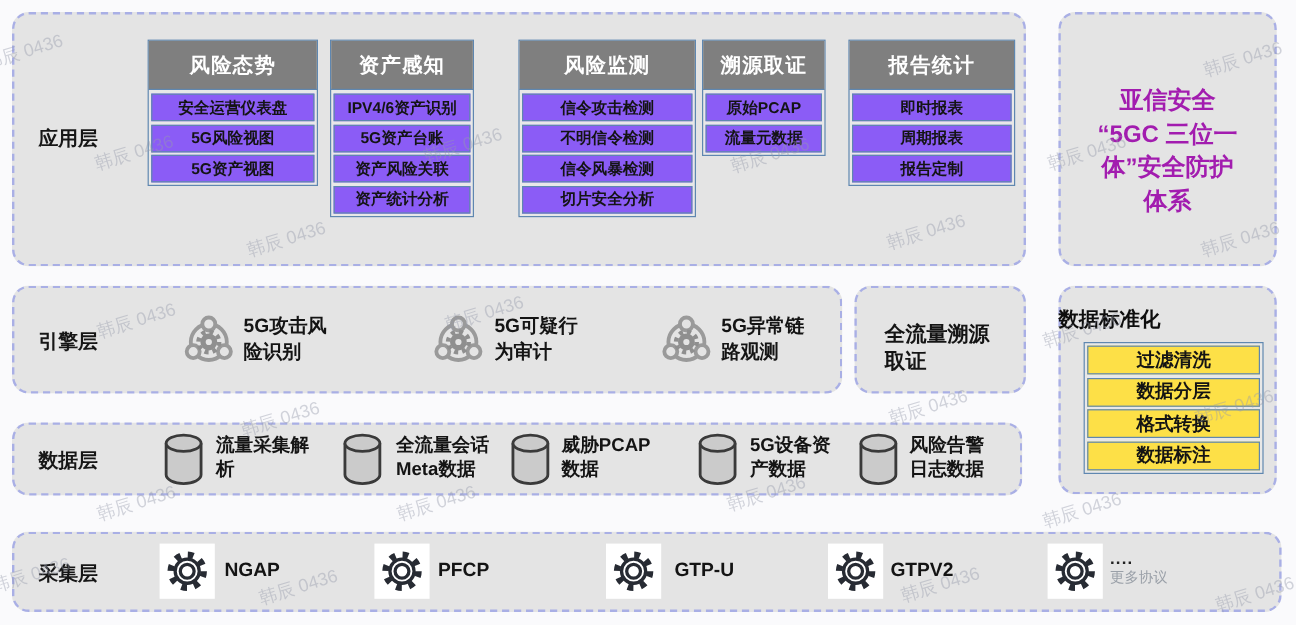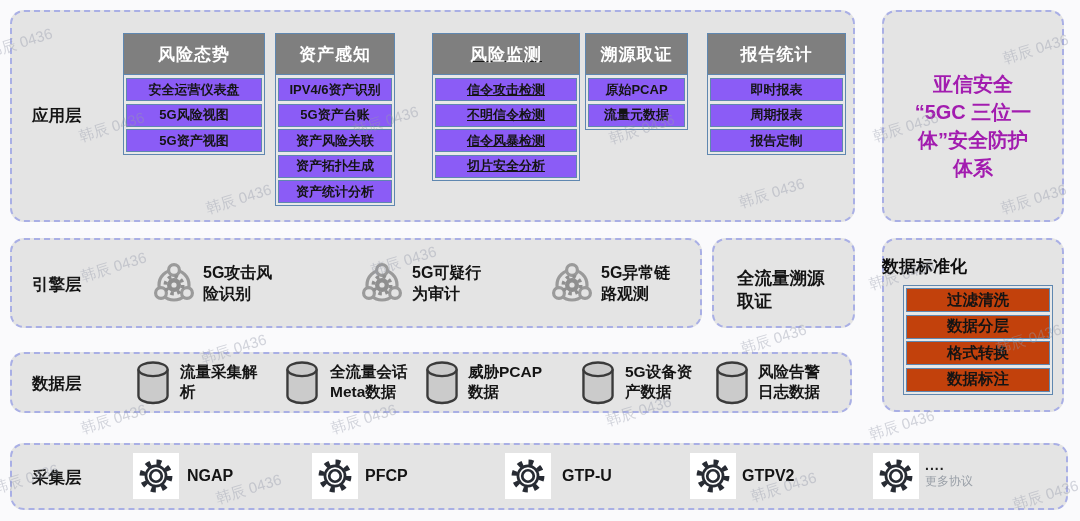--- a/index.html
+++ b/index.html
@@ -81,21 +81,21 @@
   .std-title{
     position:absolute;left:0;right:0;
     font-weight:bold;font-size:17px;color:#0d0d0d;
   }
   .std-table{
     position:absolute;
     border:1.6px solid #5f87b0;background:#e8e8e8;
     padding:2px;box-sizing:border-box;
   }
   .std-cell{
-    height:22px;background:#c2410c;border:1.6px solid #5f87b0;
+    height:22px;background:#fde047;border:1.6px solid #5f87b0;
     margin-bottom:2.6px;
     display:flex;align-items:center;justify-content:center;
     font-weight:bold;font-size:15.5px;
   }
   .std-cell:last-child{margin-bottom:0;}
   
   .forensics-text{
     position:absolute;font-weight:bold;font-size:17.5px;line-height:23px;
     white-space:pre-line;
   }
@@ -131,24 +131,23 @@
         <div class="col-h">风险态势</div>
         <div class="col-cell">安全运营仪表盘</div>
         <div class="col-cell">5G风险视图</div>
         <div class="col-cell">5G资产视图</div>
       </div>
       <div class="col" style="left: 275px; top: 33px; width: 120px;">
         <div class="col-h">资产感知</div>
         <div class="col-cell">IPV4/6资产识别</div>
         <div class="col-cell">5G资产台账</div>
         <div class="col-cell">资产风险关联</div>
-        <div class="col-cell">资产拓扑生成</div>
         <div class="col-cell">资产统计分析</div>
       </div>
-      <div class="col" style="left: 432px; top: 33px; width: 148px; text-decoration: underline;">
+      <div class="col" style="left: 432px; top: 33px; width: 148px;">
         <div class="col-h">风险监测</div>
         <div class="col-cell">信令攻击检测</div>
         <div class="col-cell">不明信令检测</div>
         <div class="col-cell">信令风暴检测</div>
         <div class="col-cell">切片安全分析</div>
       </div>
       <div class="col" style="left: 585px; top: 33px; width: 103px;">
         <div class="col-h">溯源取证</div>
         <div class="col-cell">原始PCAP</div>
         <div class="col-cell">流量元数据</div>

